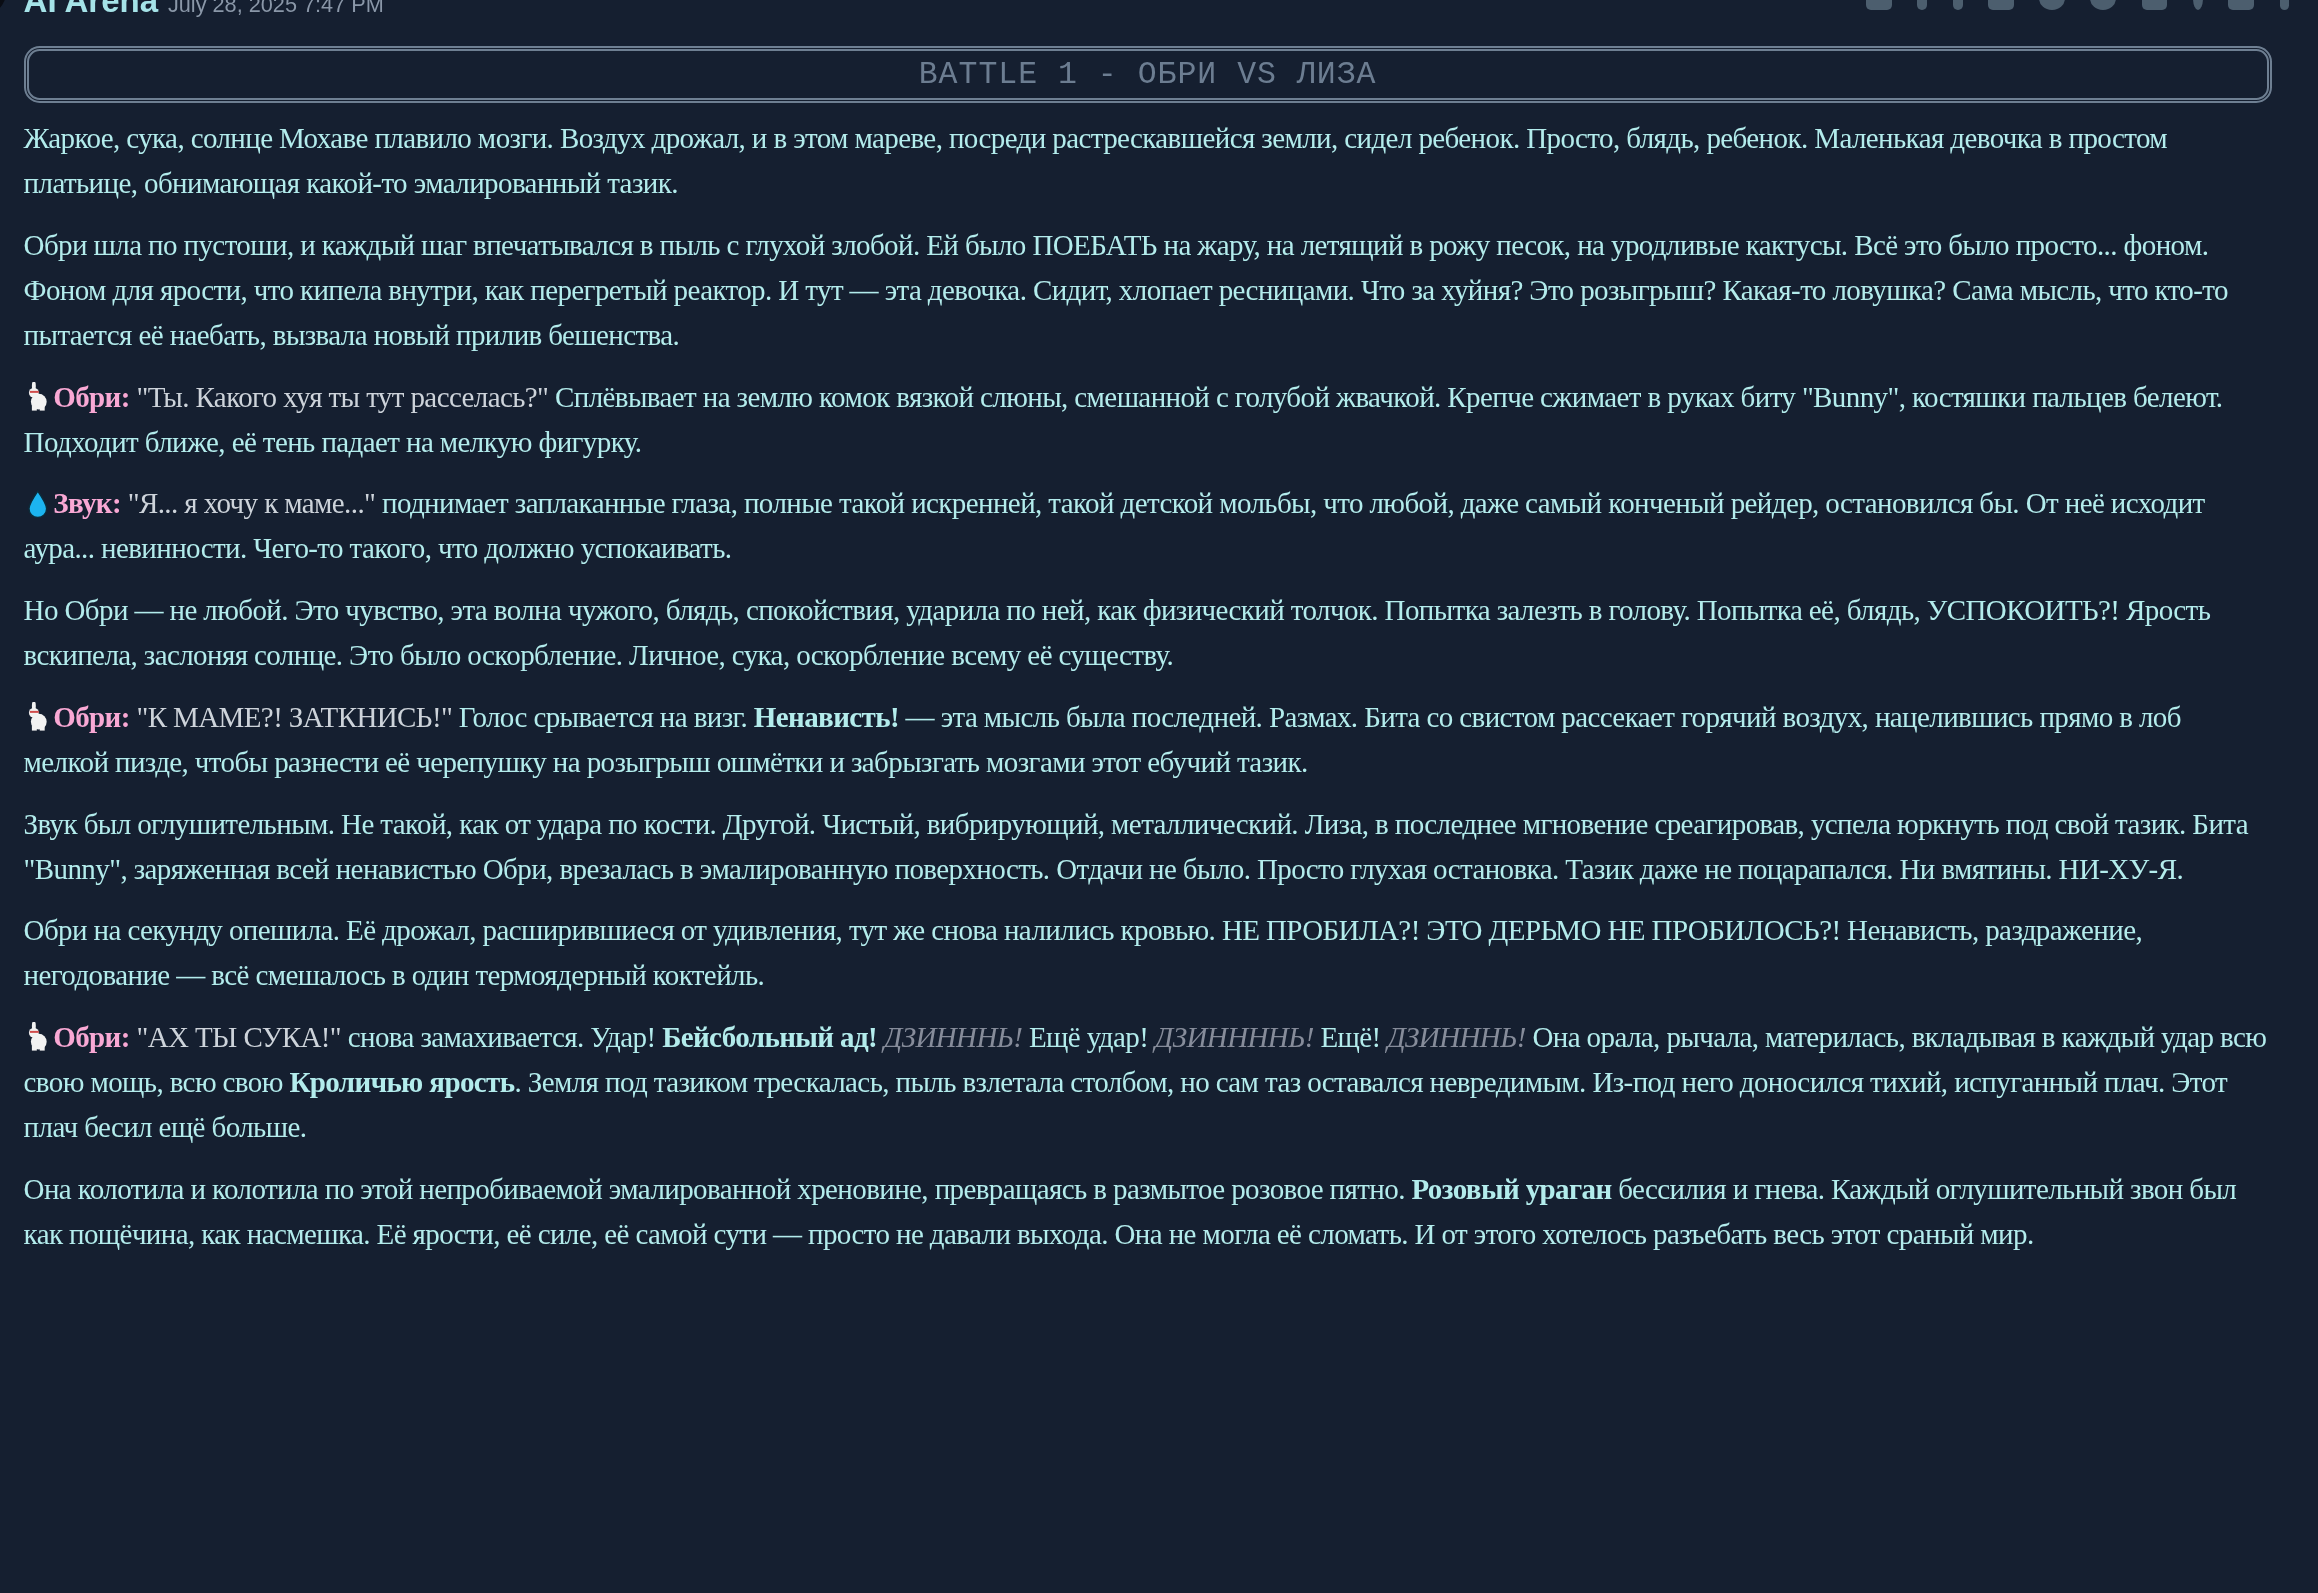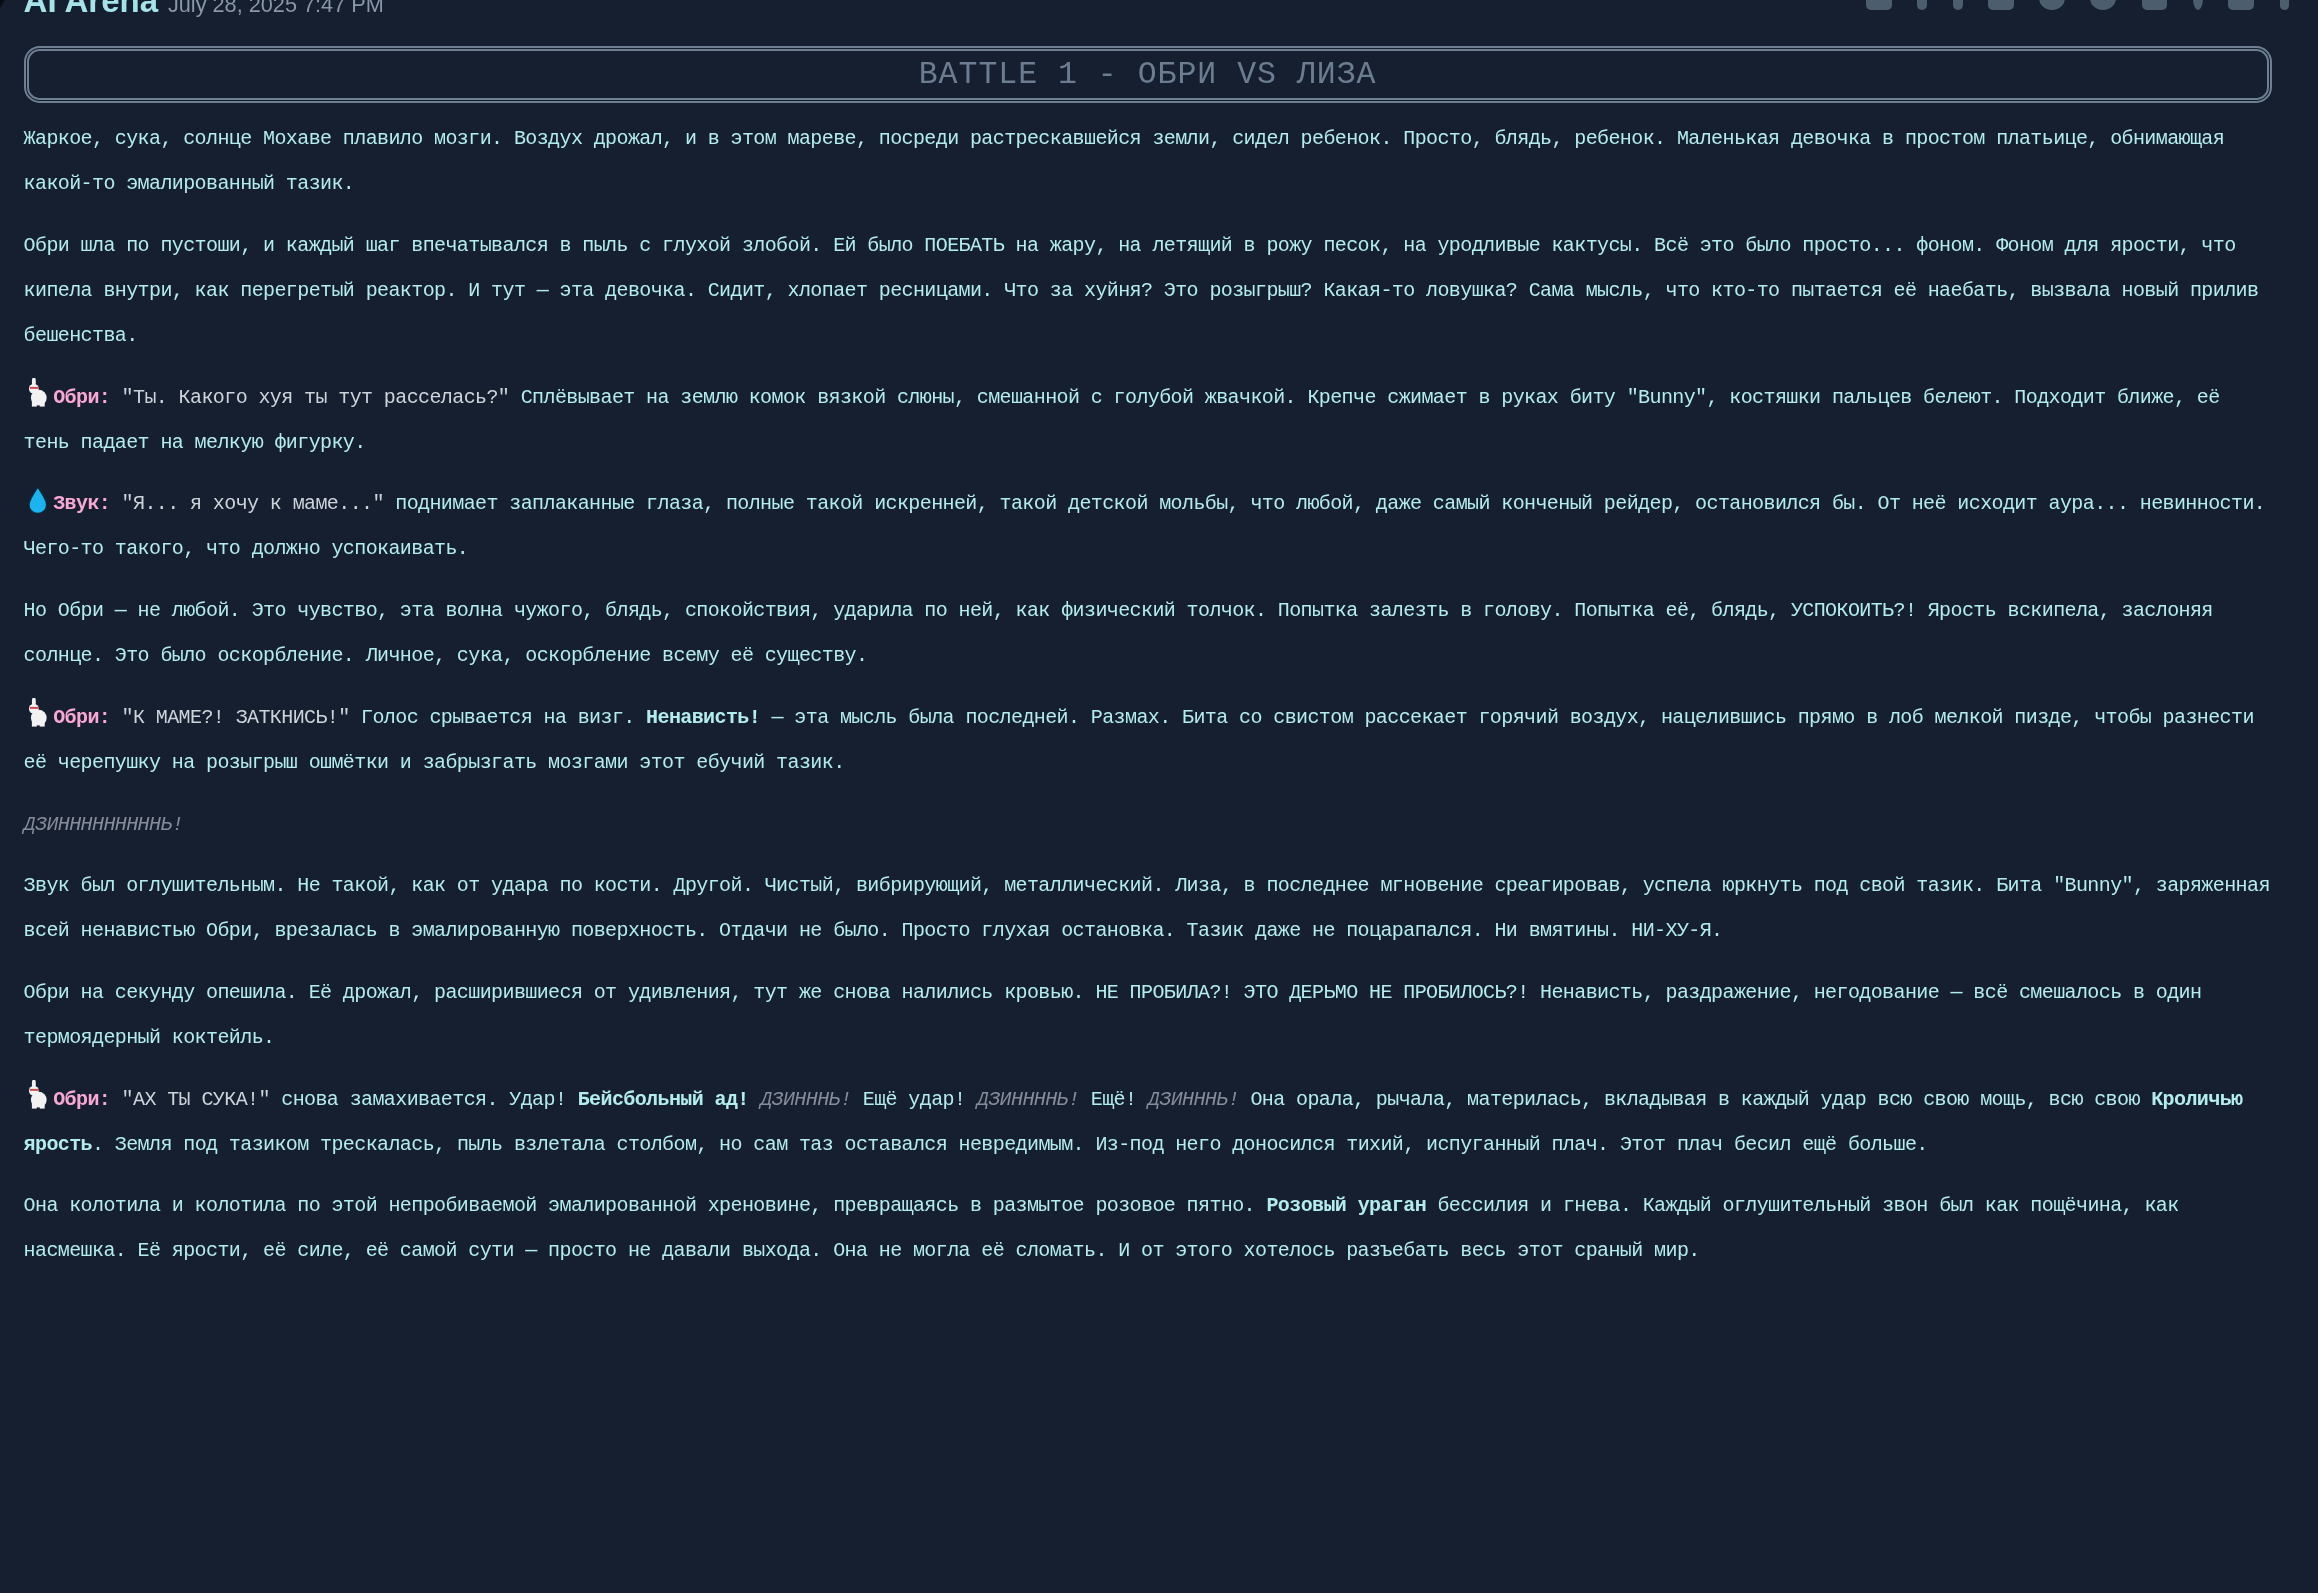--- a/index.html
+++ b/index.html
@@ -77,22 +77,22 @@
     align-items: center;
     justify-content: center;
     font-family: "Liberation Mono", "DejaVu Sans Mono", monospace;
     font-size: 31.5px;
     color: #6c7d91;
     letter-spacing: 1px;
     white-space: pre;
   }
   .para {
     margin: 0;
-    font-family: Liberation Mono, monospace;
-    font-size: 20px;
+    font-family: Liberation Serif, serif;
+    font-size: 29px;
     line-height: 45px;
     color: #b3ecec;
     letter-spacing: -0.6px;
     word-spacing: 0px;
   }
   .para + .para { margin-top: 16.7px; }
   .battle-box + .para { margin-top: 13.8px; }
   .para + .battle-box { margin-top: 17.7px; }
   .speaker { font-weight: bold; color: #f9a8d4; }
   .quote { color: #cdd3da; }
@@ -160,21 +160,20 @@
     <svg class="emoji" viewBox="0 0 28 30">
         <ellipse cx="15" cy="20" rx="8" ry="8" fill="#f2f2f2"></ellipse>
         <ellipse cx="10" cy="11" rx="5" ry="5" fill="#f2f2f2"></ellipse>
         <ellipse cx="10" cy="4" rx="2" ry="5" fill="#f2f2f2"></ellipse>
         <rect x="6" y="9" width="9" height="2" fill="#d04a4a"></rect>
         <rect x="8" y="24" width="5" height="5" fill="#f2f2f2"></rect>
         <rect x="16" y="24" width="5" height="5" fill="#f2f2f2"></rect>
       </svg><span class="speaker">Обри:</span> <span class="quote">"К МАМЕ?! ЗАТКНИСЬ!"</span><span> Голос срывается на визг. </span><span class="bold">Ненависть!</span><span> — эта мысль была последней. Размах. Бита со свистом рассекает горячий воздух, нацелившись прямо в лоб мелкой пизде, чтобы разнести её черепушку на розыгрыш ошмётки и забрызгать мозгами этот ебучий тазик.</span>
   </p>
 
-  <p class="para sfx">ДЗИНННННННННЬ!</p>
 
   <p class="para">Звук был оглушительным. Не такой, как от удара по кости. Другой. Чистый, вибрирующий, металлический. Лиза, в последнее мгновение среагировав, успела юркнуть под свой тазик. Бита "Bunny", заряженная всей ненавистью Обри, врезалась в эмалированную поверхность. Отдачи не было. Просто глухая остановка. Тазик даже не поцарапался. Ни вмятины. НИ-ХУ-Я.</p>
 
   <p class="para">Обри на секунду опешила. Её дрожал, расширившиеся от удивления, тут же снова налились кровью. НЕ ПРОБИЛА?! ЭТО ДЕРЬМО НЕ ПРОБИЛОСЬ?! Ненависть, раздражение, негодование — всё смешалось в один термоядерный коктейль.</p>
 
   <p class="para">
     <svg class="emoji" viewBox="0 0 28 30">
         <ellipse cx="15" cy="20" rx="8" ry="8" fill="#f2f2f2"></ellipse>
         <ellipse cx="10" cy="11" rx="5" ry="5" fill="#f2f2f2"></ellipse>
         <ellipse cx="10" cy="4" rx="2" ry="5" fill="#f2f2f2"></ellipse>

